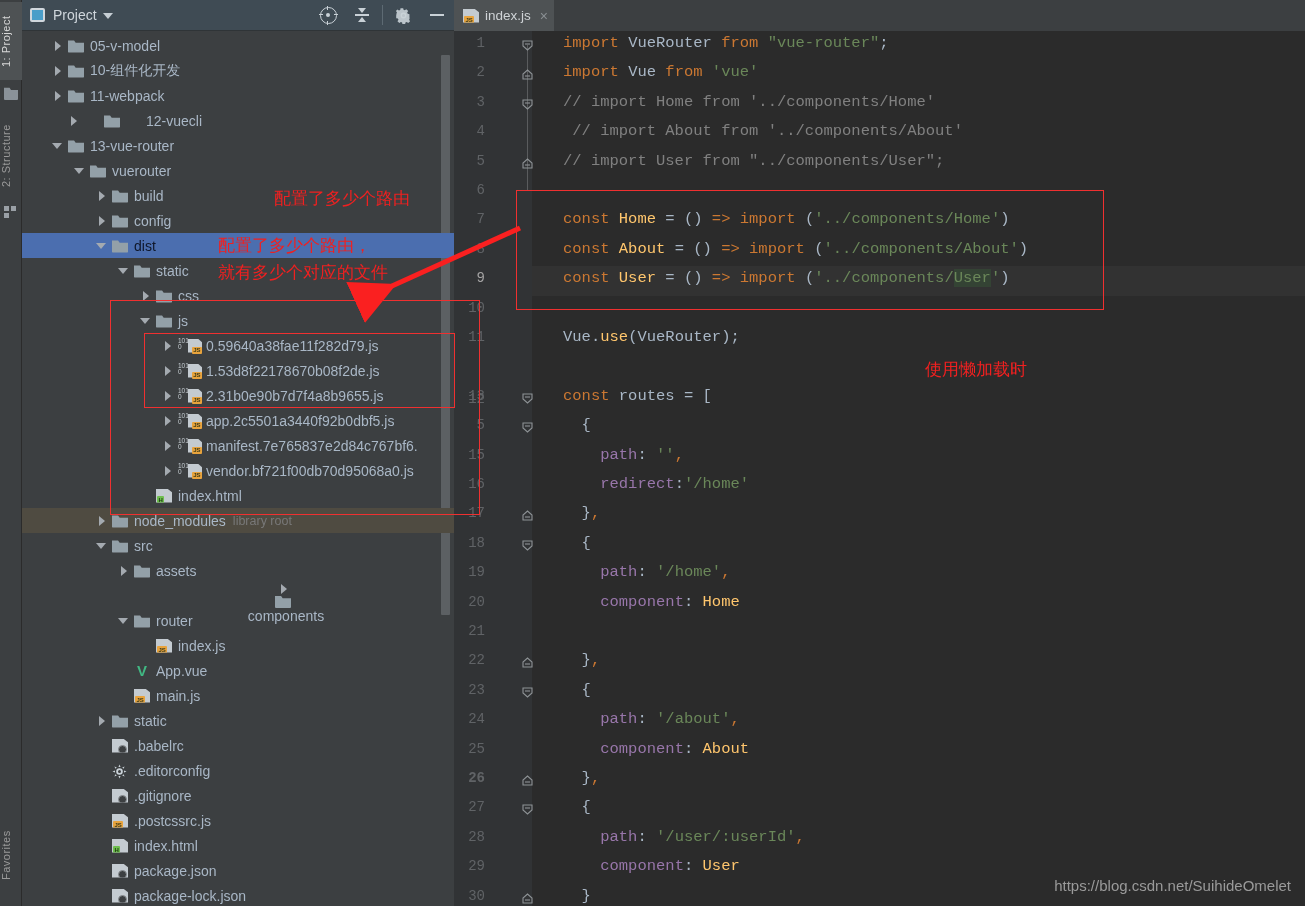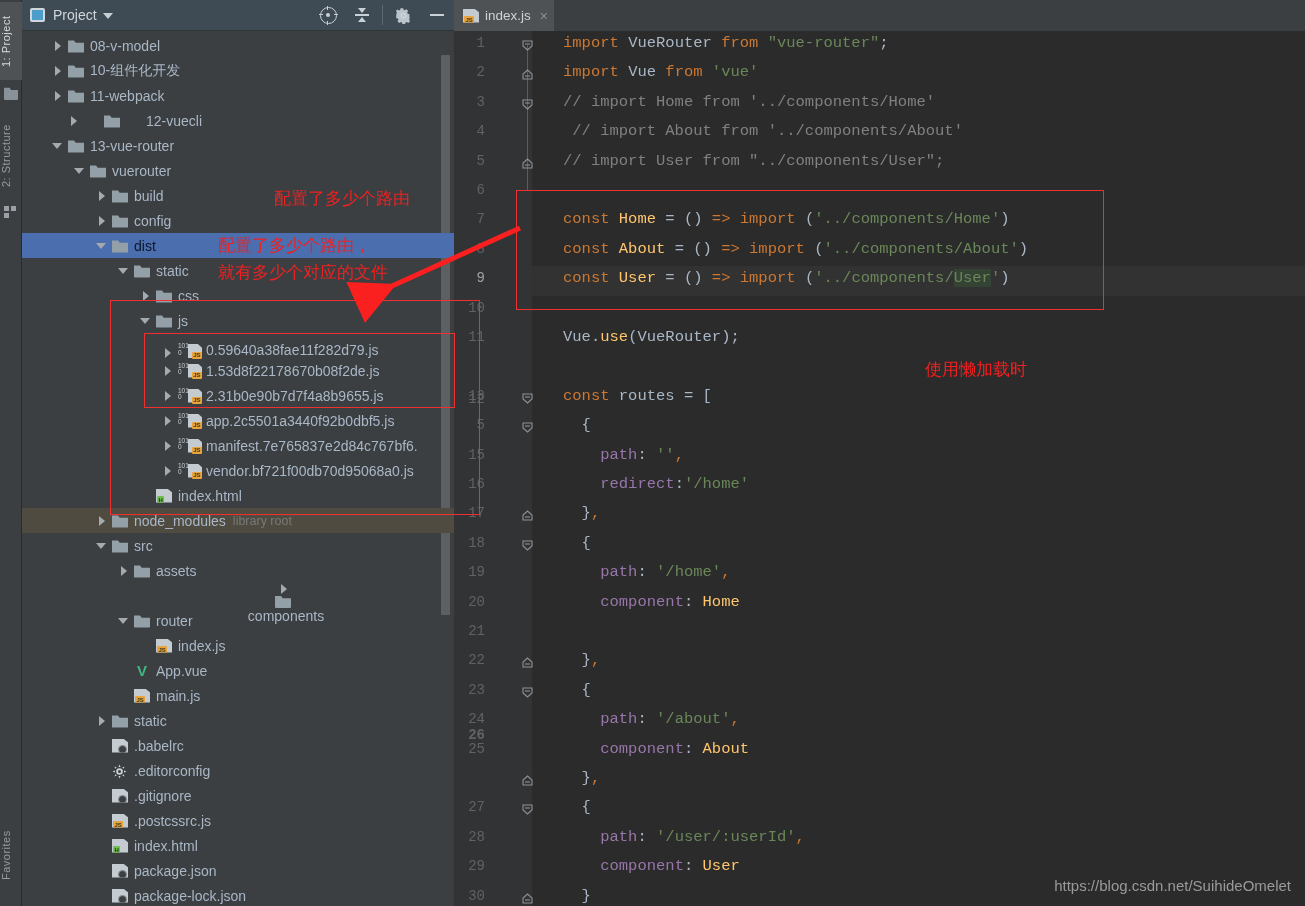--- a/index.html
+++ b/index.html
@@ -282,21 +282,21 @@
     </div>
   </div>
 
   <div id="tree">
     <div id="tree-scroll-track"></div>
     <div id="tree-scroll"></div>
     <div id="tree-rows">
         <div class="row" style="position: absolute; left: 0px; top: 2px; width: 432px; padding-left: 30px;">
           <span class="arrow closed"></span>
           <span class="ficon folder"></span>
-          <span class="label">08-v-model</span>
+          <span class="label">05-v-model</span>
         </div>
         <div class="row" style="position: absolute; left: 0px; top: 27px; width: 432px; padding-left: 30px;">
           <span class="arrow closed"></span>
           <span class="ficon folder"></span>
           <span class="label">10-组件化开发</span>
         </div>
         <div class="row" style="position: absolute; left: 0px; top: 52px; width: 432px; padding-left: 30px;">
           <span class="arrow closed"></span>
           <span class="ficon folder"></span>
           <span class="label">11-webpack</span>
@@ -339,21 +339,21 @@
         <div class="row" style="position: absolute; left: 0px; top: 252px; width: 432px; padding-left: 118px;">
           <span class="arrow closed"></span>
           <span class="ficon folder"></span>
           <span class="label">css</span>
         </div>
         <div class="row" style="position: absolute; left: 0px; top: 277px; width: 432px; padding-left: 118px;">
           <span class="arrow open"></span>
           <span class="ficon folder"></span>
           <span class="label">js</span>
         </div>
-        <div class="row" style="position: absolute; left: 0px; top: 302px; width: 432px; padding-left: 140px; align-items: flex-end;">
+        <div class="row" style="position: absolute; left: 0px; top: 302px; width: 432px; padding-left: 140px;">
           <span class="arrow closed"></span>
           <span class="jsnode">
             <span class="tt">101</span>
             <span class="tt2">0</span>
             <span class="sq"></span>
             <span class="bd">JS</span>
           </span>
           <span class="label">0.59640a38fae11f282d79.js</span>
         </div>
         <div class="row" style="position: absolute; left: 0px; top: 327px; width: 432px; padding-left: 140px;">
@@ -589,21 +589,21 @@
             <path d="M1 10h9V5L5.5 1 1 5z" fill="none" stroke="#8e9396" stroke-width="1.1"></path>
             <line x1="3" y1="7" x2="8" y2="7" stroke="#8e9396" stroke-width="1.1"></line>
           </svg></div>
         <div class="lnum" style="top: 650.8px;">23</div>
         <div class="fold" style="top: 654.8px;"><svg width="11" height="11" viewBox="0 0 11 11">
             <path d="M1 1h9v5L5.5 10 1 6z" fill="none" stroke="#8e9396" stroke-width="1.1"></path>
             <line x1="3" y1="4" x2="8" y2="4" stroke="#8e9396" stroke-width="1.1"></line>
           </svg></div>
         <div class="lnum" style="top: 680.2px;">24</div>
         <div class="lnum" style="top: 709.6px;">25</div>
-        <div class="lnum" style="top: 696px; font-weight: bold;">26</div>
+        <div class="lnum" style="top: 739px; font-weight: bold;">26</div>
         <div class="fold" style="top: 743px;"><svg width="11" height="11" viewBox="0 0 11 11">
             <path d="M1 10h9V5L5.5 1 1 5z" fill="none" stroke="#8e9396" stroke-width="1.1"></path>
             <line x1="3" y1="7" x2="8" y2="7" stroke="#8e9396" stroke-width="1.1"></line>
           </svg></div>
         <div class="lnum" style="top: 768.4px;">27</div>
         <div class="fold" style="top: 772.4px;"><svg width="11" height="11" viewBox="0 0 11 11">
             <path d="M1 1h9v5L5.5 10 1 6z" fill="none" stroke="#8e9396" stroke-width="1.1"></path>
             <line x1="3" y1="4" x2="8" y2="4" stroke="#8e9396" stroke-width="1.1"></line>
           </svg></div>
         <div class="lnum" style="top: 797.8px;">28</div>

